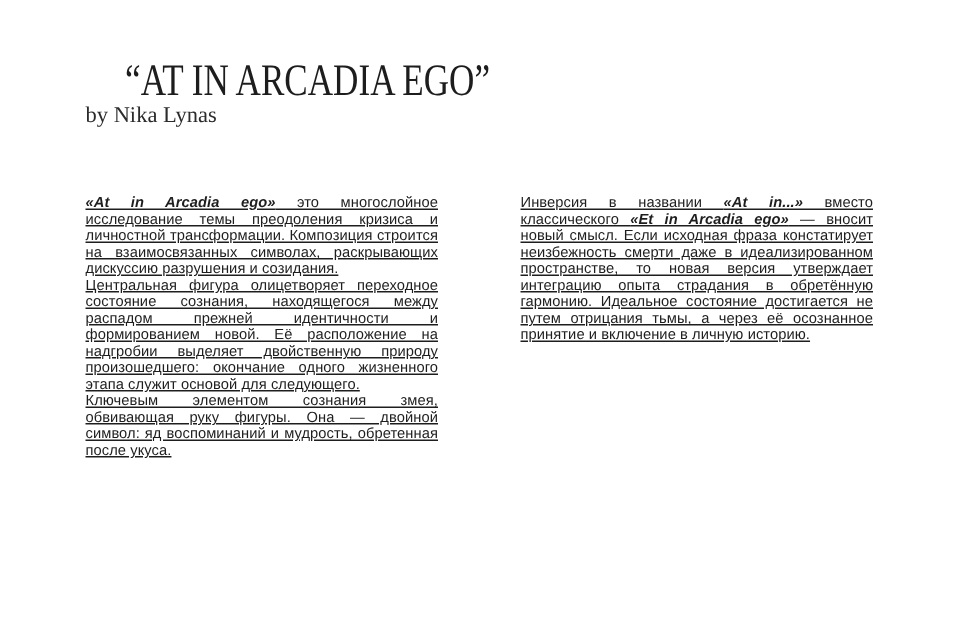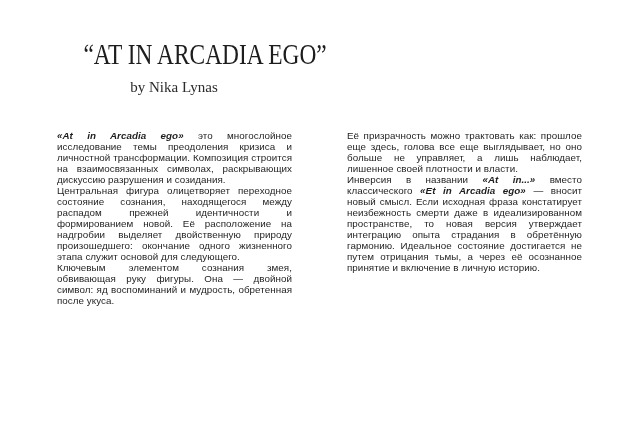--- a/index.html
+++ b/index.html
@@ -27,44 +27,45 @@
     font-weight: 400;
     font-size: 30px;
     line-height: 30px;
     color: #1d1d1d;
     text-align: center;
     white-space: nowrap;
     transform: scaleX(0.78);
     transform-origin: center top;
   }
   .byline {
-    margin-top: 10px;
+    margin-top: 0;
     font-family: "Liberation Serif", serif;
     font-size: 15px;
     line-height: 16px;
     color: #2b2b2b;
-    text-align: center;
+    text-align: left;
     padding-right: 6px;
   }
   .columns {
     position: absolute;
     left: 57px;
     top: 130px;
     width: 526px;
     display: flex;
     gap: 55px;
   }
   .col {
     width: 235px;
     flex: 0 0 235px;
     font-size: 9.8px;
     line-height: 11px;
     letter-spacing: 0.05px;
     color: #1e1e1e;
     text-align: justify;
+    text-decoration: underline;
   }
   .col p {
     margin: 0;
   }
   .em {
     font-style: italic;
     font-weight: 700;
   }
 </style>
 </head>
@@ -77,18 +78,17 @@
     <div class="byline">by Nika Lynas</div>
   </header>
 
   <main class="columns">
     <section class="col">
         <p><span class="em">«At in Arcadia ego»</span><span> это многослойное исследование темы преодоления кризиса и личностной трансформации. Композиция строится на взаимосвязанных символах, раскрывающих дискуссию разрушения и созидания.</span></p>
         <p><span>Центральная фигура олицетворяет переходное состояние сознания, находящегося между распадом прежней идентичности и формированием новой. Её расположение на надгробии выделяет двойственную природу произошедшего: окончание одного жизненного этапа служит основой для следующего.</span></p>
         <p><span>Ключевым элементом сознания змея, обвивающая руку фигуры. Она — двойной символ: яд воспоминаний и мудрость, обретенная после укуса.</span></p>
       </section>
     <section class="col">
-        <p><span>Её призрачность можно трактовать как: прошлое еще здесь, голова все еще выглядывает, но оно больше не управляет, а лишь наблюдает, лишенное своей плотности и власти.</span></p>
         <p><span>Инверсия в названии </span><span class="em">«At in...»</span><span> вместо классического </span><span class="em">«Et in Arcadia ego»</span><span> — вносит новый смысл. Если исходная фраза констатирует неизбежность смерти даже в идеализированном пространстве, то новая версия утверждает интеграцию опыта страдания в обретённую гармонию. Идеальное состояние достигается не путем отрицания тьмы, а через её осознанное принятие и включение в личную историю.</span></p>
       </section>
   </main>
 
 </div>
 
 </body></html>

